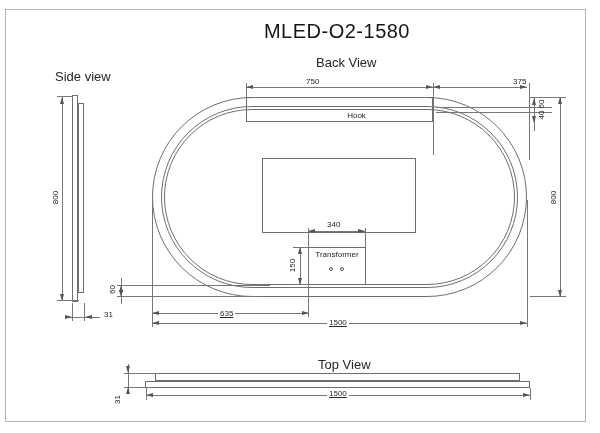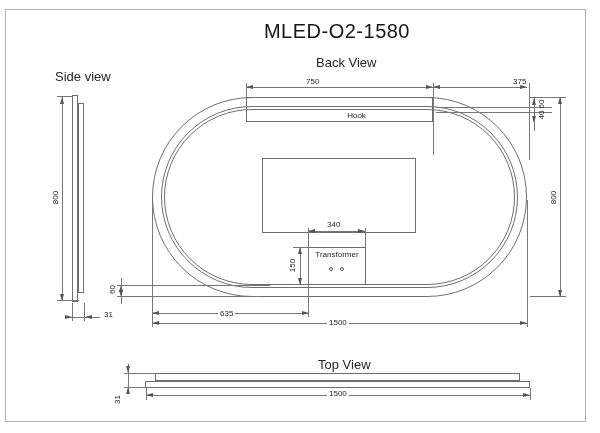--- a/index.html
+++ b/index.html
@@ -8,21 +8,21 @@
   .border-frame{position:absolute;left:5px;top:9px;width:579px;height:411px;
           border:1.5px solid #b3b3b3;}
   .ln{position:absolute;background:#777;}
   .hl{height:1px;}
   .vl{width:1px;}
   .box{position:absolute;border:1px solid #6e6e6e;box-sizing:border-box;background:transparent;}
   .stadium{position:absolute;border:1px solid #6e6e6e;box-sizing:border-box;}
   .lbl{position:absolute;font-size:8px;line-height:9px;color:#262626;white-space:nowrap;}
   .ctr{text-align:center;}
   .rot{width:22px;text-align:center;transform:rotate(-90deg);transform-origin:center center;}
-  .wbg{background:#fff;padding:0 2px;}
+  .wbg{background:#fff;padding:0 2px;text-decoration:underline;}
   .title{position:absolute;left:170px;top:20px;width:240px;text-align:right;
          font-size:20px;letter-spacing:.5px;color:#161616;}
   .viewlbl{position:absolute;font-size:13px;color:#262626;white-space:nowrap;}
   .arr{position:absolute;width:0;height:0;}
   .arr.r{border-top:2px solid transparent;border-bottom:2px solid transparent;border-left:7px solid #555;}
   .arr.l{border-top:2px solid transparent;border-bottom:2px solid transparent;border-right:7px solid #555;}
   .arr.u{border-left:2px solid transparent;border-right:2px solid transparent;border-bottom:7px solid #555;}
   .arr.d{border-left:2px solid transparent;border-right:2px solid transparent;border-top:7px solid #555;}
   .dot{position:absolute;width:4px;height:4px;border:1px solid #555;border-radius:50%;
        box-sizing:border-box;background:#fff;}

